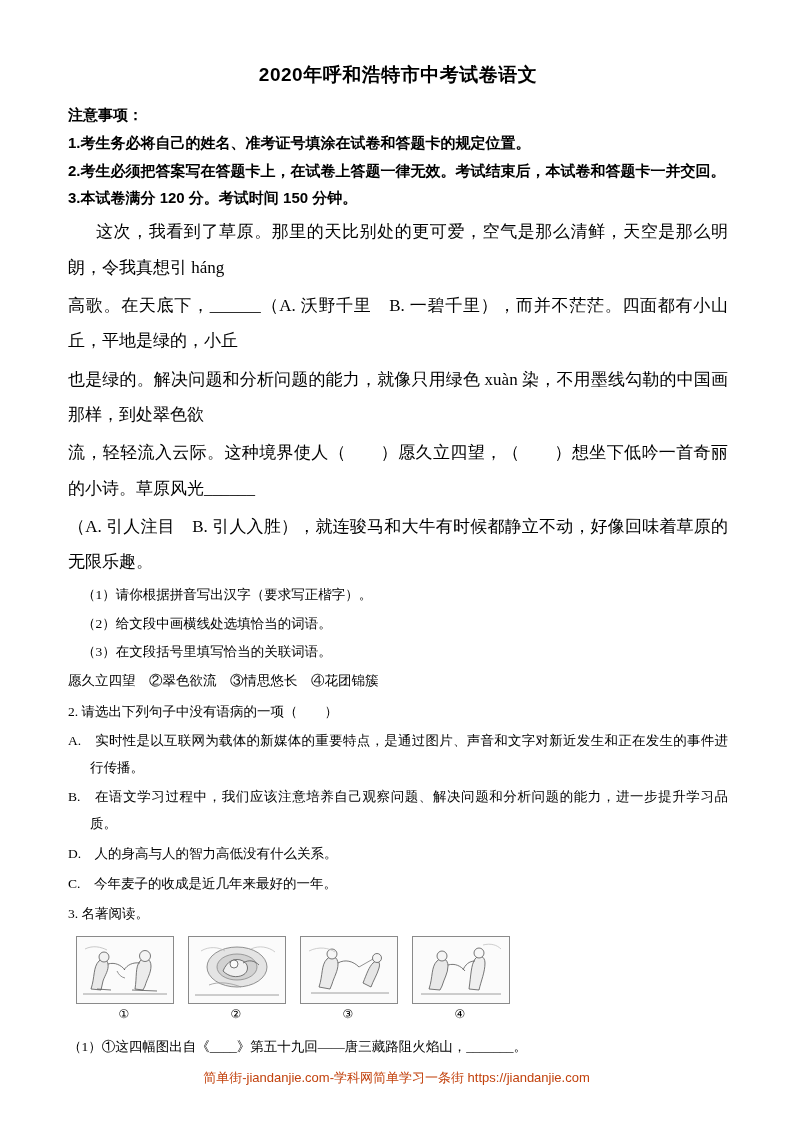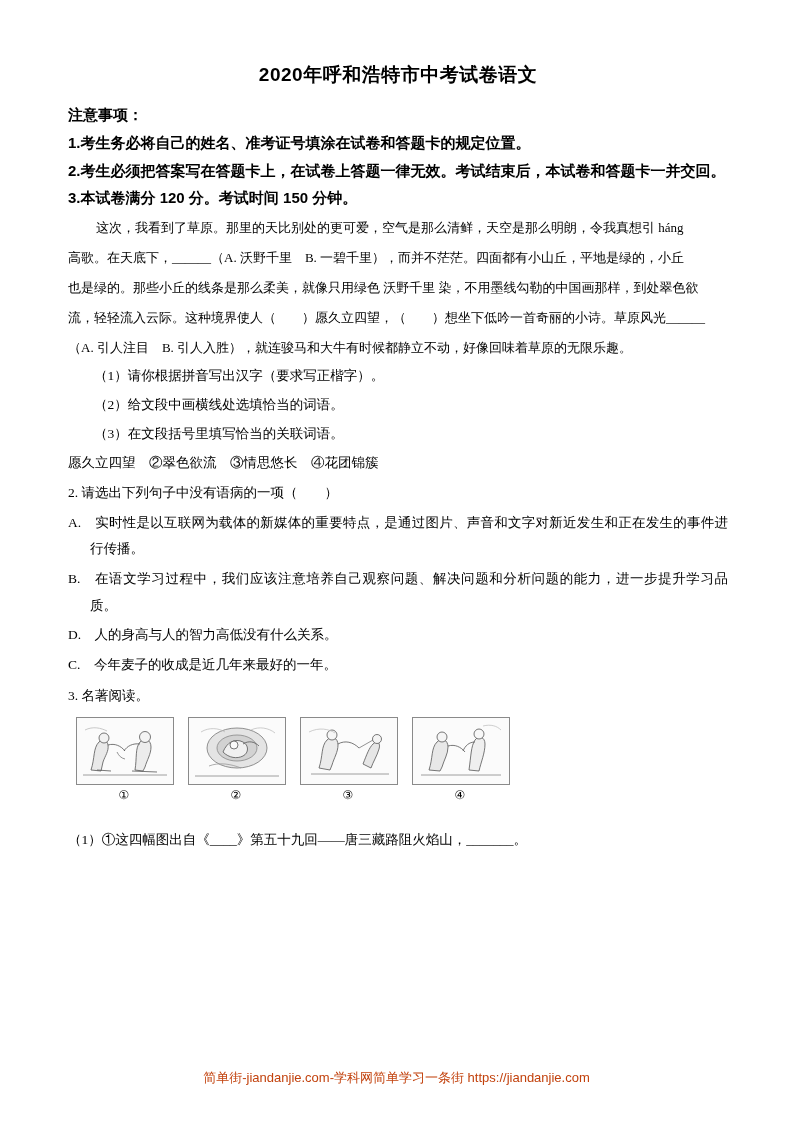--- a/index.html
+++ b/index.html
@@ -49,35 +49,35 @@
     line-height: 1.7;
     margin: 7px 0 3px 0;
     font-family: "Liberation Sans", "DejaVu Sans", sans-serif;
   }
   .q {
     font-size: 13.5px;
     line-height: 1.95;
     margin: 4px 0 0 0;
   }
   .para {
-    font-size: 13px;
+    font-size: 17px;
     line-height: 2.08;
     margin: 3px 0 0 0;
     text-align: justify;
   }
   .indent {
     text-indent: 28px;
   }
   .sub {
     font-size: 13.5px;
     line-height: 1.98;
     margin: 2px 0 0 0;
   }
   .sub-indent {
-    margin-left: 26px;
+    margin-left: 14px;
   }
   .opt {
     font-size: 13.5px;
     line-height: 1.98;
     margin: 3px 0 0 0;
     text-align: justify;
   }
   .opt-hang {
     padding-left: 22px;
     text-indent: -22px;
@@ -132,21 +132,21 @@
 
     <div class="bold-line">注意事项：</div>
     <div class="bold-line">1.考生务必将自己的姓名、准考证号填涂在试卷和答题卡的规定位置。</div>
     <div class="bold-line">2.考生必须把答案写在答题卡上，在试卷上答题一律无效。考试结束后，本试卷和答题卡一并交回。</div>
     <div class="bold-line">3.本试卷满分 120 分。考试时间 150 分钟。</div>
 
 
 
     <div class="para indent">这次，我看到了草原。那里的天比别处的更可爱，空气是那么清鲜，天空是那么明朗，令我真想引 háng</div>
     <div class="para">高歌。在天底下，______（A. 沃野千里　B. 一碧千里），而并不茫茫。四面都有小山丘，平地是绿的，小丘</div>
-    <div class="para">也是绿的。那些小丘的线条是那么柔美，就像只用绿色 沃野千里 染，不用墨线勾勒的中国画那样，到处翠色欲</div>
+    <div class="para">也是绿的。解决问题和分析问题的能力，就像只用绿色 xuàn 染，不用墨线勾勒的中国画那样，到处翠色欲</div>
     <div class="para">流，轻轻流入云际。这种境界使人（　　）愿久立四望，（　　）想坐下低吟一首奇丽的小诗。草原风光______</div>
     <div class="para">（A. 引人注目　B. 引人入胜），就连骏马和大牛有时候都静立不动，好像回味着草原的无限乐趣。</div>
 
     <div class="sub sub-indent">（1）请你根据拼音写出汉字（要求写正楷字）。</div>
     <div class="sub sub-indent">（2）给文段中画横线处选填恰当的词语。</div>
     <div class="sub sub-indent">（3）在文段括号里填写恰当的关联词语。</div>
 
     <div class="sub">愿久立四望　②翠色欲流　③情思悠长　④花团锦簇</div>
 
     <div class="q">2. 请选出下列句子中没有语病的一项（　　）</div>
@@ -228,18 +228,18 @@
               <path d="M62 24 C56 24 52 28 50 33"></path>
               <path d="M8 57 L88 57" stroke="#888"></path>
               <path d="M70 8 C78 6 84 8 88 12" stroke="#c2c2c2"></path>
             </g>
           </svg>
         </div>
         <div class="img-caption">④</div>
       </div>
     </div>
 
-    <div class="sub" style="margin-top:24px">（1）①这四幅图出自《____》第五十九回——唐三藏路阻火焰山，_______。</div>
+    <div class="sub" style="margin-top:12px">（1）①这四幅图出自《____》第五十九回——唐三藏路阻火焰山，_______。</div>
 
   </div>
 
   <div class="footer">简单街-jiandanjie.com-学科网简单学习一条街 https://jiandanjie.com</div>
 </div>
 
 </body></html>

